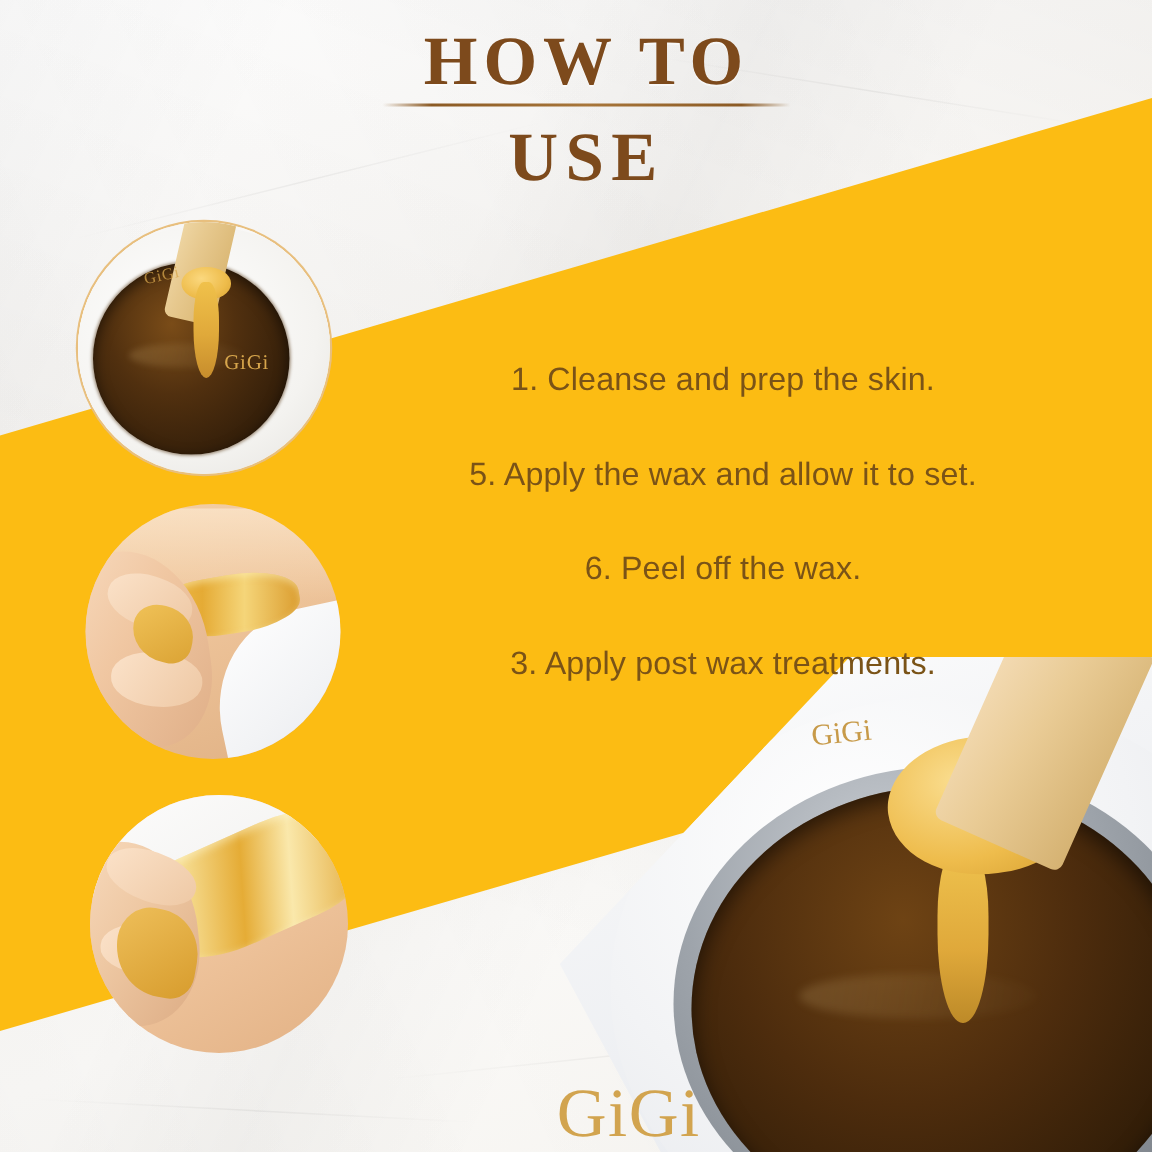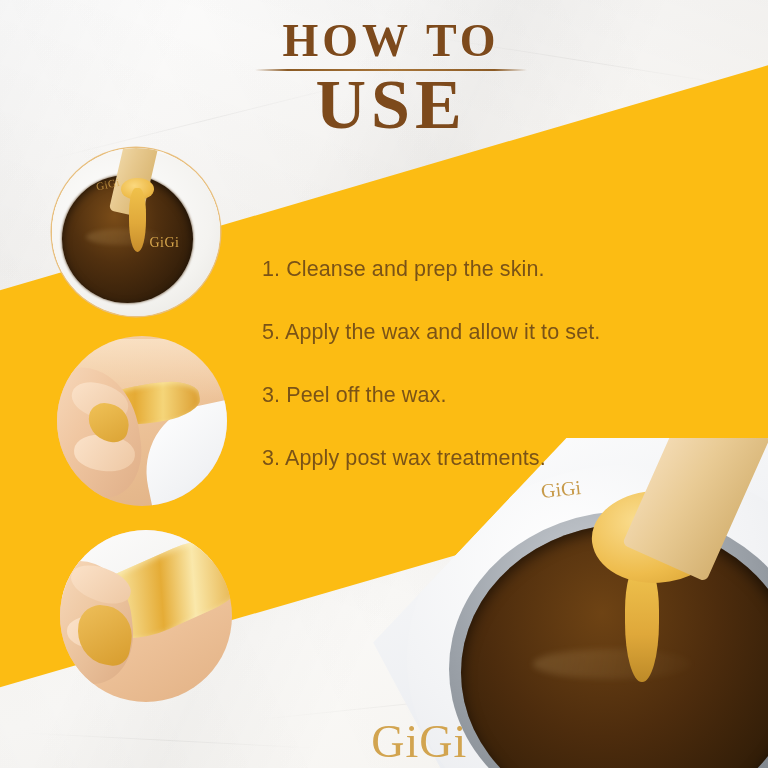--- a/index.html
+++ b/index.html
@@ -60,34 +60,35 @@
     text-shadow: 0 1px 0 rgba(255,255,255,0.5);
   }
   .title-rule {
     width: 272px;
     height: 2px;
     margin: 3px auto 2px auto;
     background: linear-gradient(to right, rgba(125,74,28,0) 0%, #8b5a24 12%, #a8763a 50%, #8b5a24 88%, rgba(125,74,28,0) 100%);
   }
   .title-2 {
     font-family: "Liberation Serif", serif;
-    font-size: 70px;
+    font-size: 46px;
     line-height: 64px;
     letter-spacing: 5px;
     font-weight: 700;
     color: #7d4a1c;
   }
 
   
   .steps {
     position: absolute;
     left: 262px;
-    top: 256px;
+    top: 240px;
     width: 440px;
     z-index: 7;
+    text-align: center;
   }
   .step {
     color: #7a5317;
     font-size: 21.5px;
     line-height: 26px;
     letter-spacing: 0.1px;
     margin-bottom: 37px;
     white-space: nowrap;
   }
   .step:last-child { margin-bottom: 0; }
@@ -299,21 +300,21 @@
 
   <div class="header">
     <div class="title-1">HOW TO</div>
     <div class="title-rule"></div>
     <div class="title-2">USE</div>
   </div>
 
   <div class="steps">
     <div class="step">1. Cleanse and prep the skin.</div>
     <div class="step">5. Apply the wax and allow it to set.</div>
-    <div class="step">3. Peel off the wax.</div>
+    <div class="step">6. Peel off the wax.</div>
     <div class="step">3. Apply post wax treatments.</div>
   </div>
 
   <div class="photo-circle c1">
     <div class="pot-scene">
       <div class="pot-rim"></div>
       <div class="pot-inner"></div>
       <div class="pot-sheen"></div>
       <div class="spatula-1"></div>
       <div class="wax-blob-1"></div>

